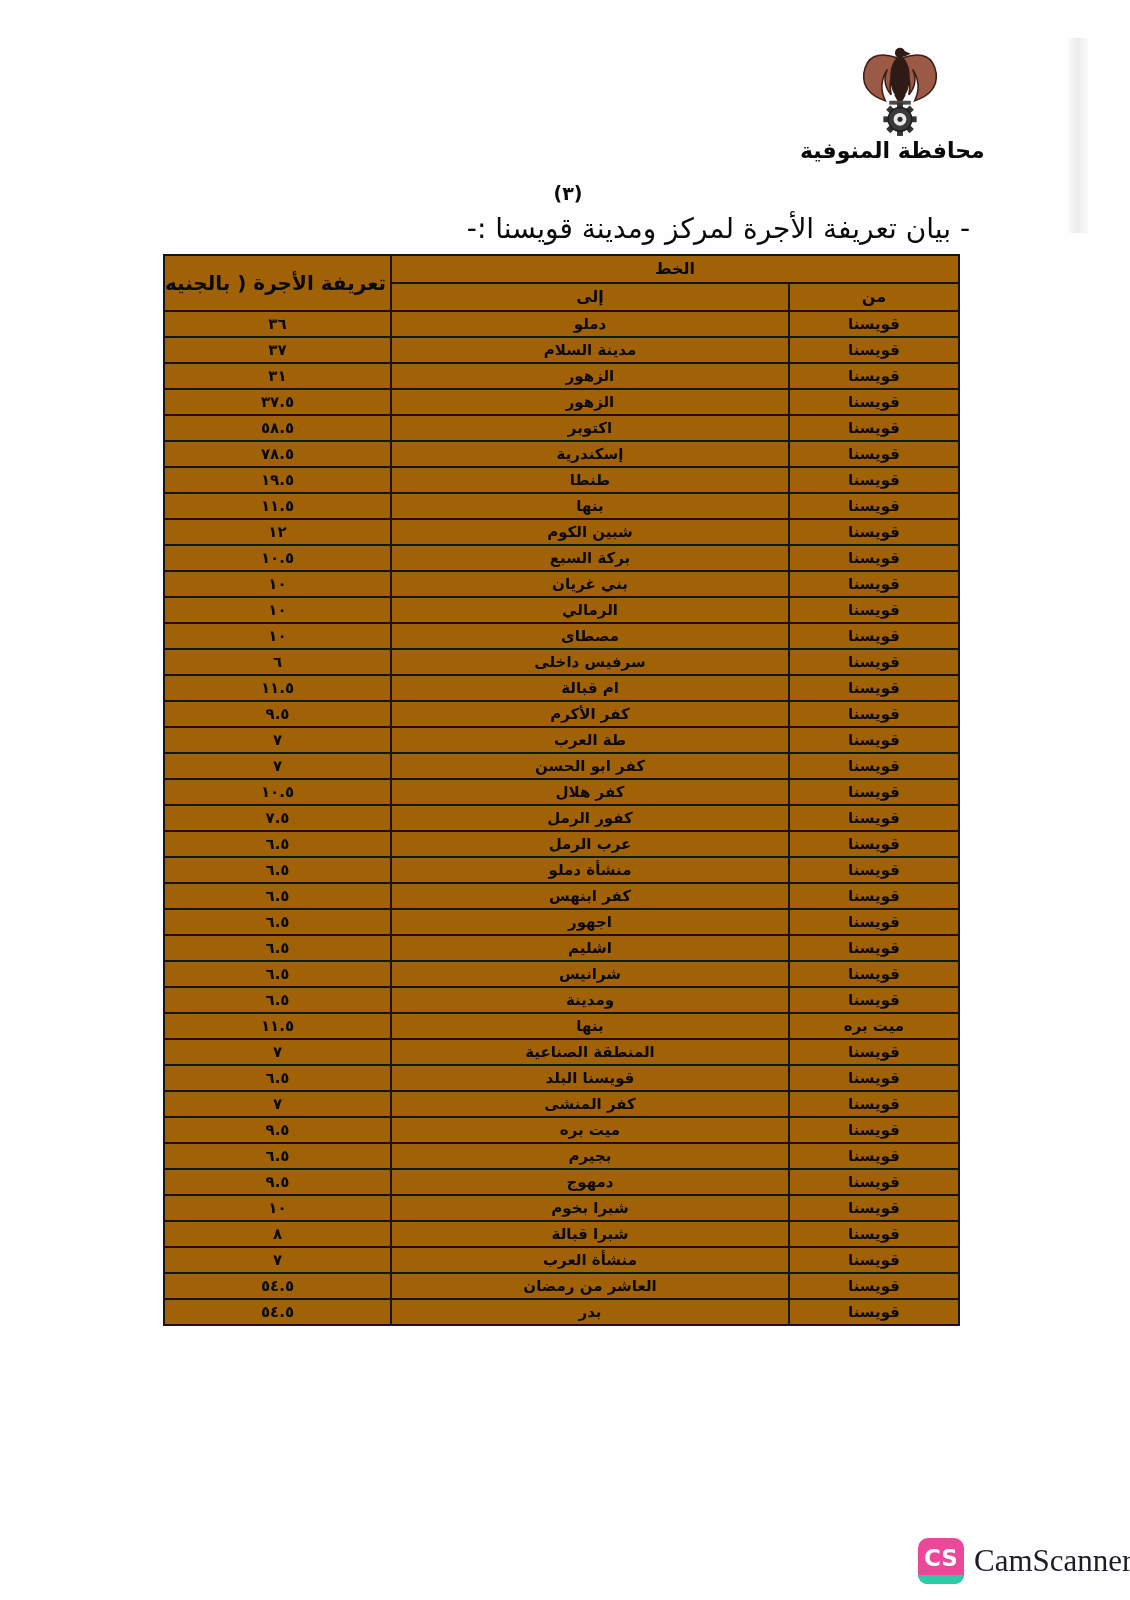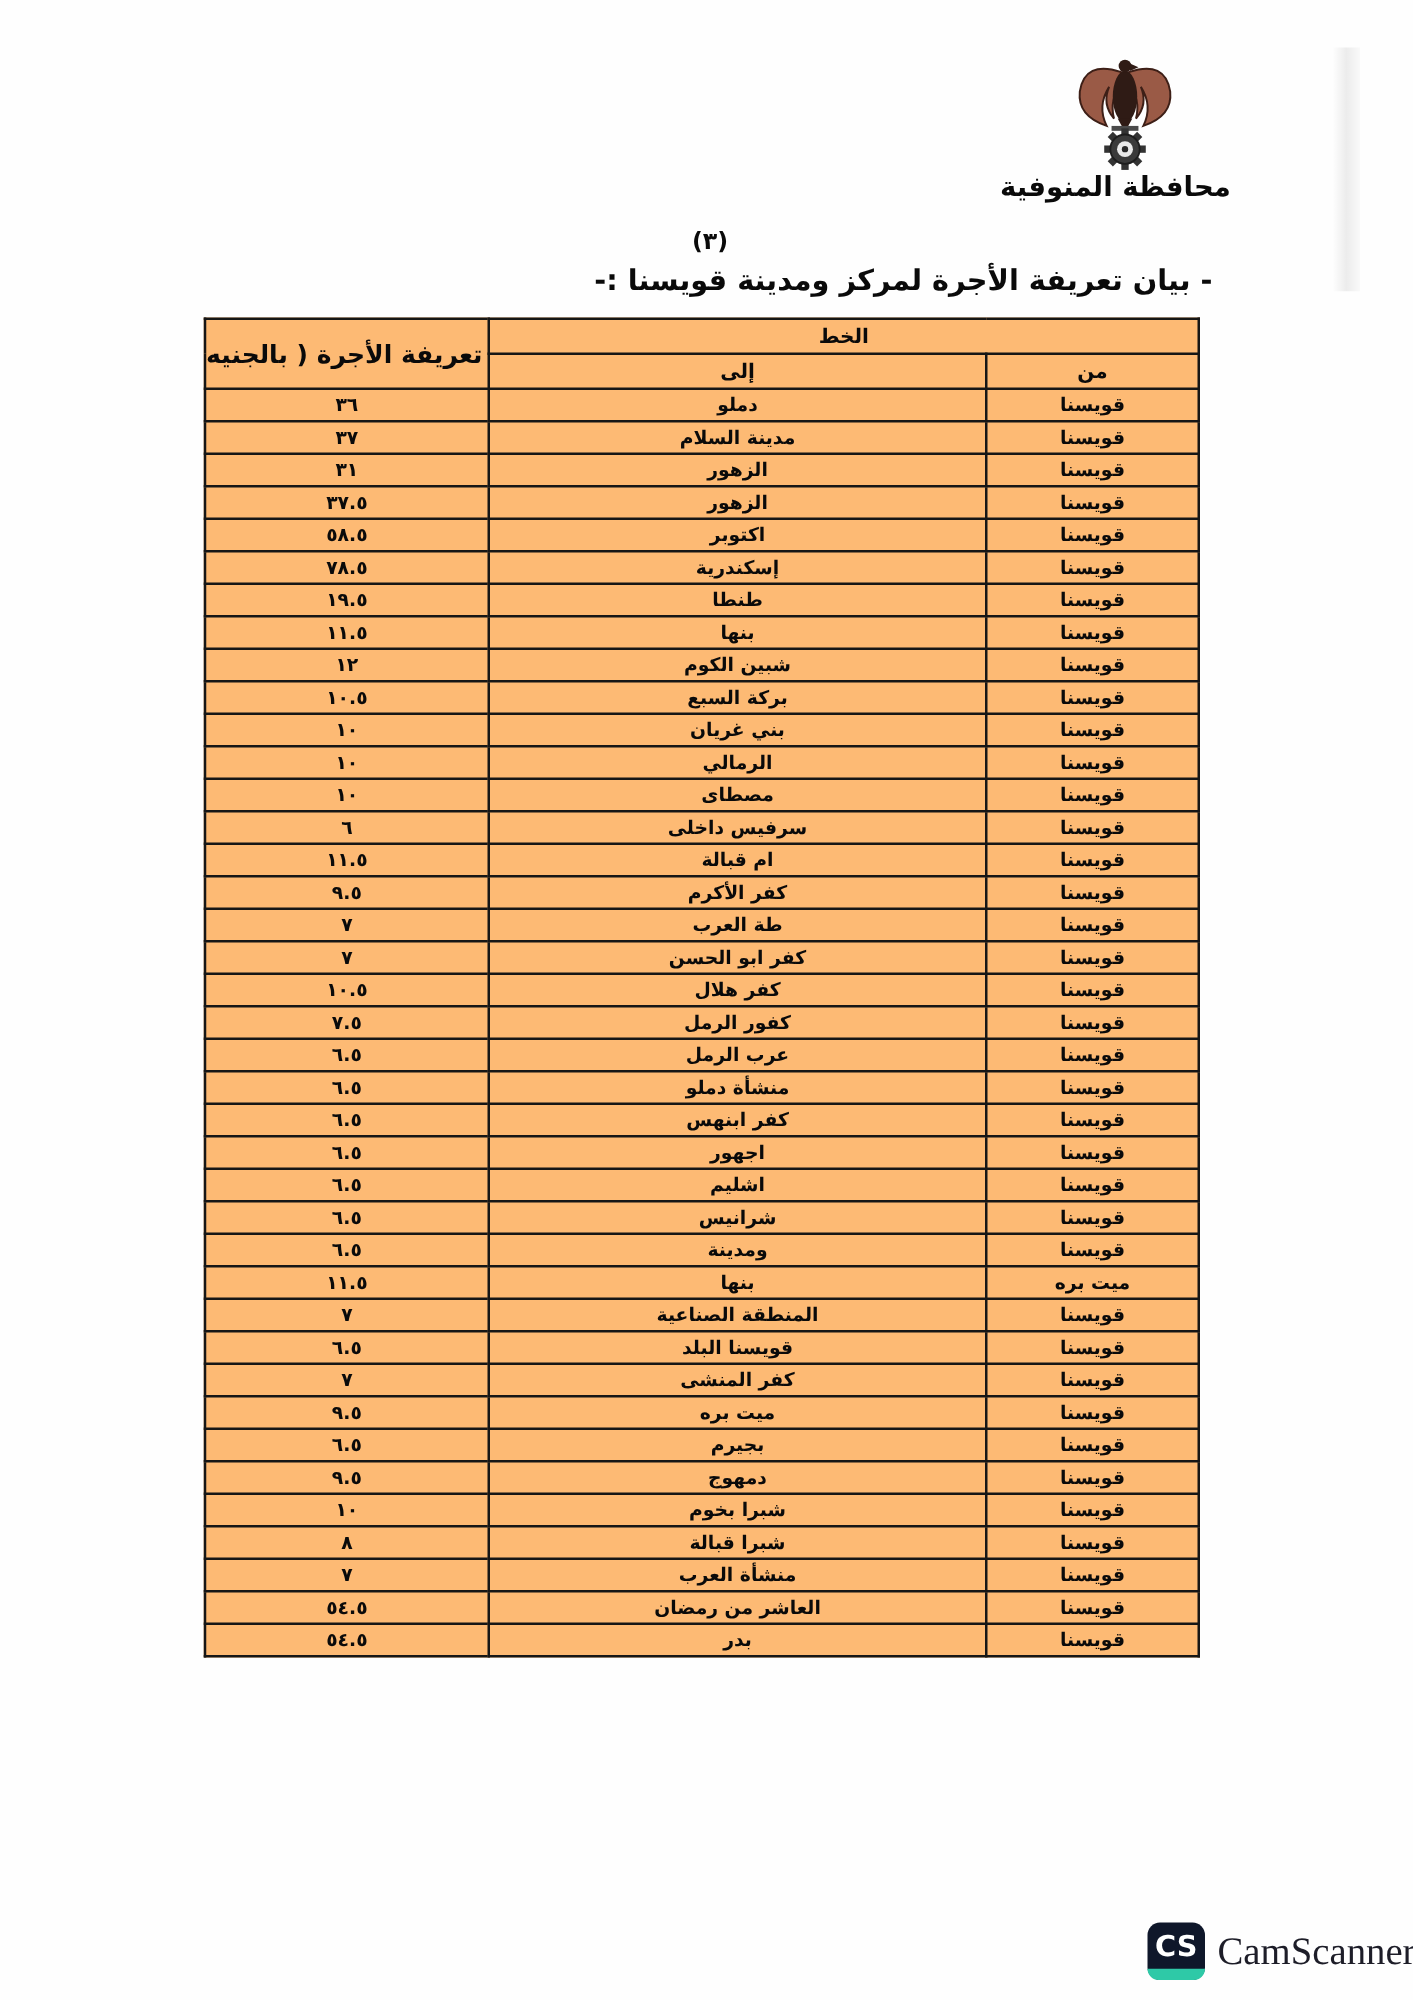--- a/index.html
+++ b/index.html
@@ -17,26 +17,26 @@
   .gov-name{
     position:absolute;left:800px;top:138px;width:210px;
     text-align:left;font-size:22px;font-weight:700;letter-spacing:0.5px;
   }
   .page-number{
     position:absolute;left:538px;top:182px;width:60px;
     text-align:center;font-size:19px;font-weight:700;direction:rtl;
   }
   .doc-title{
     position:absolute;right:160px;top:212px;
-    font-size:23px;font-weight:700;white-space:nowrap;direction:rtl;
+    font-size:28px;font-weight:400;white-space:nowrap;direction:rtl;
   }
   table.fare-table{
     position:absolute;left:163px;top:254px;width:795px;
     border-collapse:collapse;table-layout:fixed;direction:rtl;
-    background:#fdba74;
+    background:#a16207;
   }
   table.fare-table th,table.fare-table td{
     border:2px solid #161616;padding:0 4px;text-align:center;
     overflow:hidden;white-space:nowrap;
   }
   table.fare-table thead th{font-size:16px;font-weight:700;height:26px;line-height:26px;}
   table.fare-table thead th.fare-head{font-size:20px;margin-top:25px;}
   table.fare-table td{height:24px;line-height:24px;font-size:15px;font-weight:700;}
   .col-from{width:170px;}
   .col-to{width:398px;}
@@ -314,18 +314,18 @@
       </tr>
       <tr>
         <td>قويسنا</td>
         <td>بدر</td>
         <td>٥٤.٥</td>
       </tr>
     </tbody>
 </table>
 
 <div class="watermark">
-  <div class="cs-badge" style="background-color: #0f172a; text-decoration: underline;">
+  <div class="cs-badge" style="background-color: #ec4899; text-decoration: underline;">
     <div class="cs-letters">CS</div>
     <div class="cs-accent" style="background-color: rgb(46, 201, 167);"></div>
   </div>
   <div class="cs-label">CamScanner</div>
 </div>
 
 </body></html>

